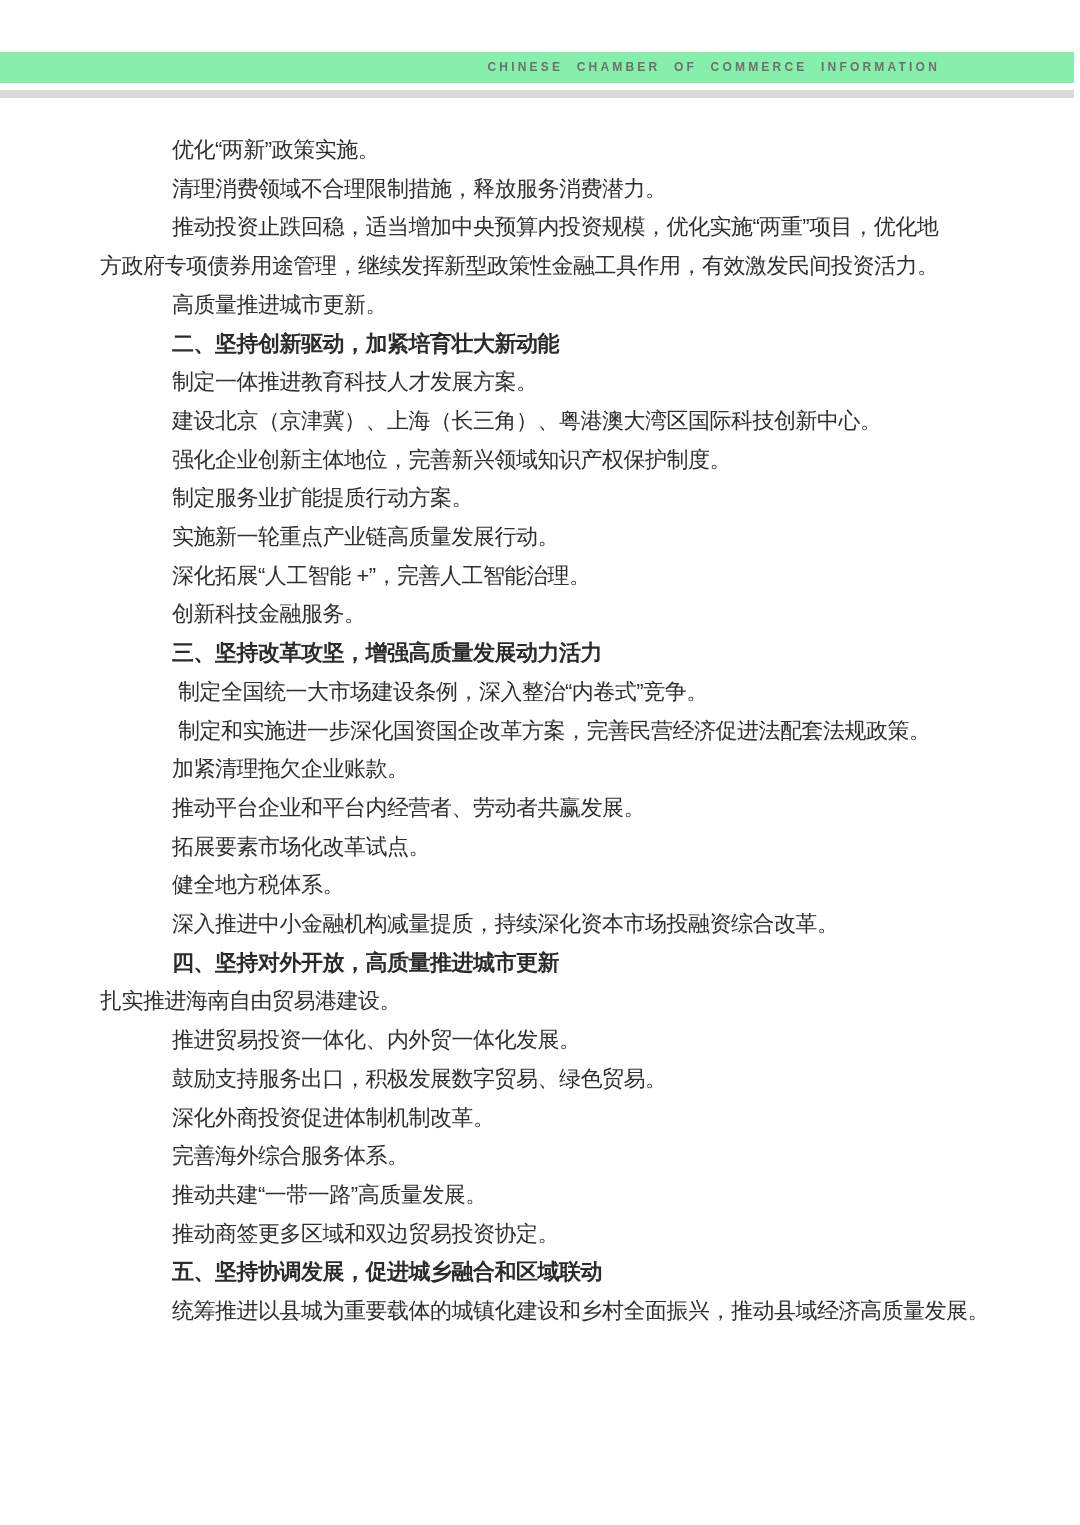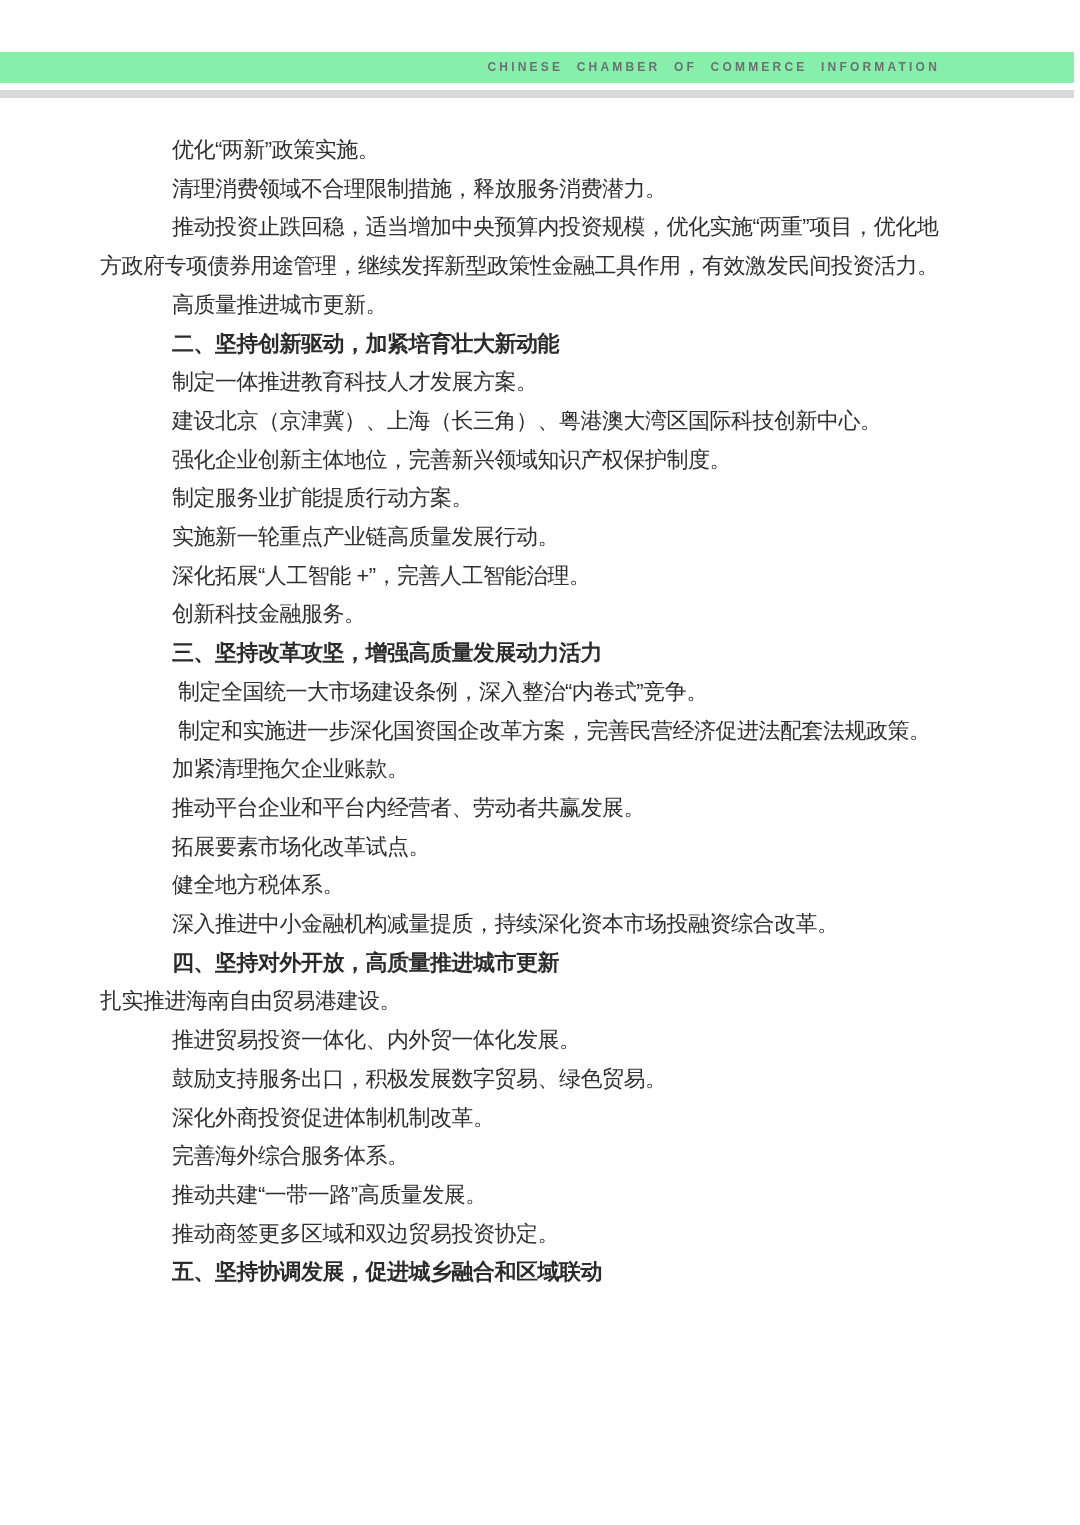--- a/index.html
+++ b/index.html
@@ -89,17 +89,18 @@
       <div class="line para">深入推进中小金融机构减量提质，持续深化资本市场投融资综合改革。</div>
       <div class="line heading">四、坚持对外开放，高质量推进城市更新</div>
       <div class="line cont">扎实推进海南自由贸易港建设。</div>
       <div class="line para">推进贸易投资一体化、内外贸一体化发展。</div>
       <div class="line para">鼓励支持服务出口，积极发展数字贸易、绿色贸易。</div>
       <div class="line para">深化外商投资促进体制机制改革。</div>
       <div class="line para">完善海外综合服务体系。</div>
       <div class="line para">推动共建“一带一路”高质量发展。</div>
       <div class="line para">推动商签更多区域和双边贸易投资协定。</div>
       <div class="line heading">五、坚持协调发展，促进城乡融合和区域联动</div>
+      <div class="line para">统筹推进以县城为重要载体的城镇化建设和乡村全面振兴，推动县域经济高质量发展。</div>
     </div>
 
   <div class="page-num">05</div>
 
 </div>
 
 </body></html>

